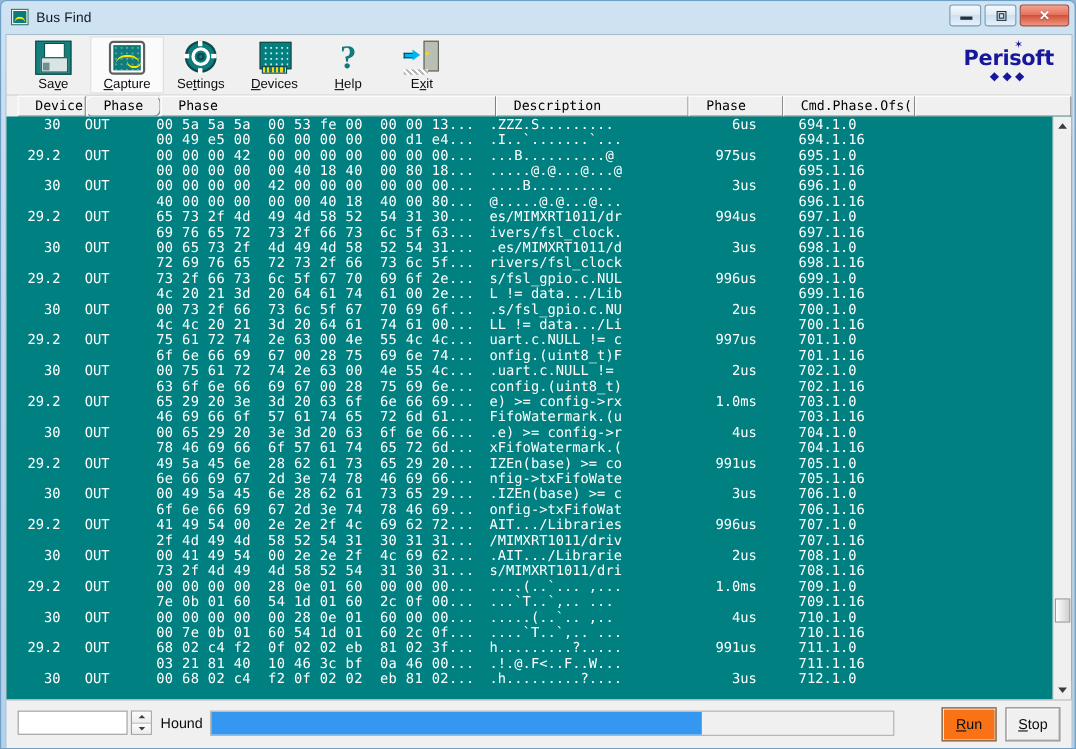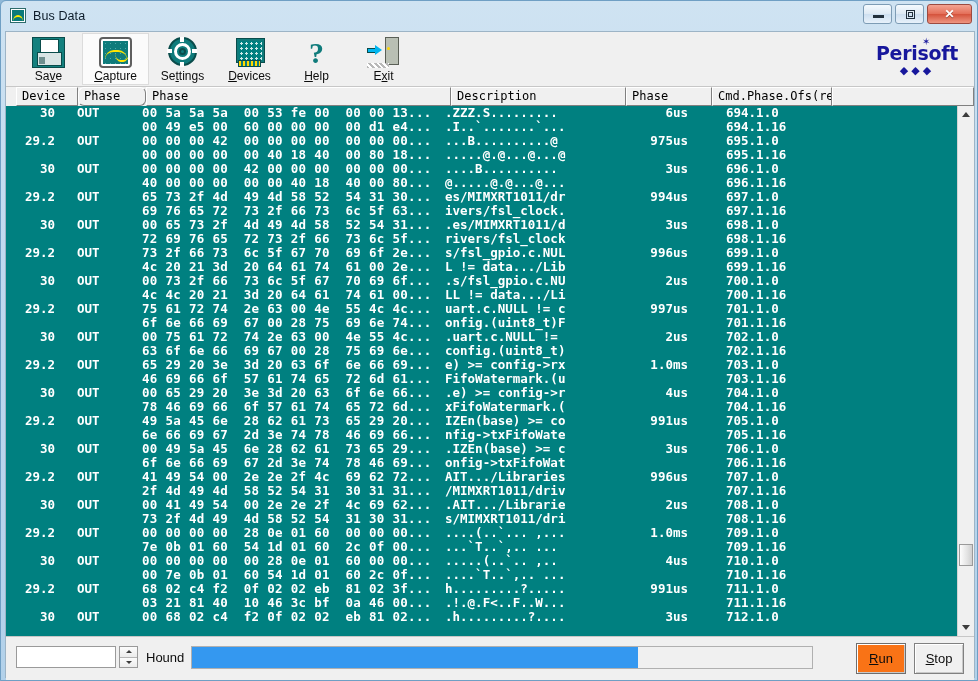--- a/index.html
+++ b/index.html
@@ -326,21 +326,21 @@
   .hdr-cell {
     background: #f0f0f0;
     border-top: 1px solid #ffffff;
     border-left: 1px solid #ffffff;
     border-right: 1px solid #808080;
     border-bottom: 1px solid #808080;
     font-family: "DejaVu Sans Mono", monospace;
     font-size: 12px;
     color: #000000;
     line-height: 17px;
-    padding-left: 5px;
+    padding-left: 15px;
     box-sizing: border-box;
     overflow: hidden;
     white-space: nowrap;
   }
 
   
   .grid-wrap {
     position: relative;
     height: 530px;
     background: #008080;
@@ -354,21 +354,20 @@
     font-family: "DejaVu Sans Mono", monospace;
     font-size: 12.5px;
     color: #ffffff;
     white-space: pre;
   }
   .row {
     height: 14px;
     line-height: 14px;
     display: flex;
     align-items: flex-start;
-    font-weight: bold;
   }
   .c-device { width: 62px; text-align: right; padding-right: 13px; box-sizing: border-box; }
   .c-phase  { width: 68px; padding-left: 9px; box-sizing: border-box; }
   .c-data   { width: 305px; padding-left: 6px; box-sizing: border-box; letter-spacing: .3px; }
   .c-desc   { width: 175px; padding-left: 4px; box-sizing: border-box; }
   .c-delta  { width: 86px; text-align: right; padding-right: 14px; box-sizing: border-box; }
   .c-cmd    { width: 120px; padding-left: 24px; box-sizing: border-box; }
 
   
   .vscroll {
@@ -492,21 +491,21 @@
 </style>
 </head>
 <body>
 
 <div id="app">
   <div class="win-frame">
 
     <div class="titlebar">
       <div class="title-left">
         <span class="title-icon"></span>
-        <span class="title-text">Bus Data</span>
+        <span class="title-text">Bus Find</span>
       </div>
       <div class="win-buttons">
         <div class="wbtn">
           <span class="min-bar"></span>
         </div>
         <div class="wbtn">
           <span class="max-box"></span>
         </div>
         <div class="wbtn close">
           <span class="glyph">✕</span>

